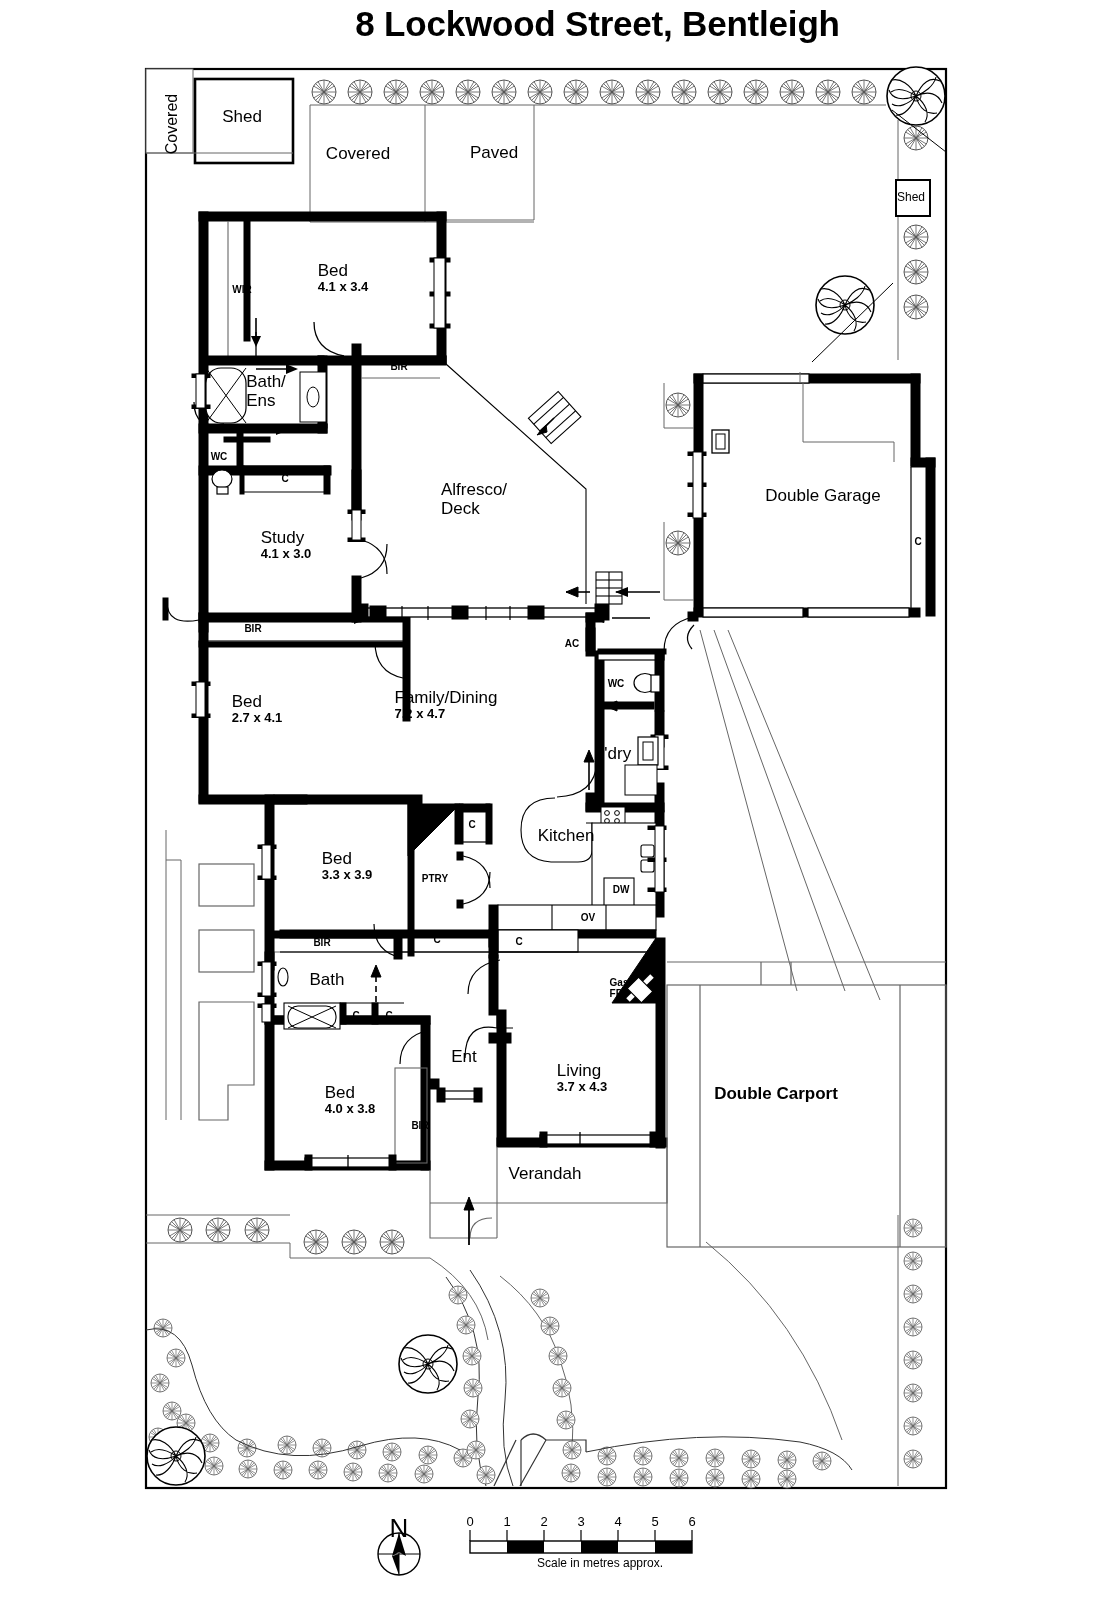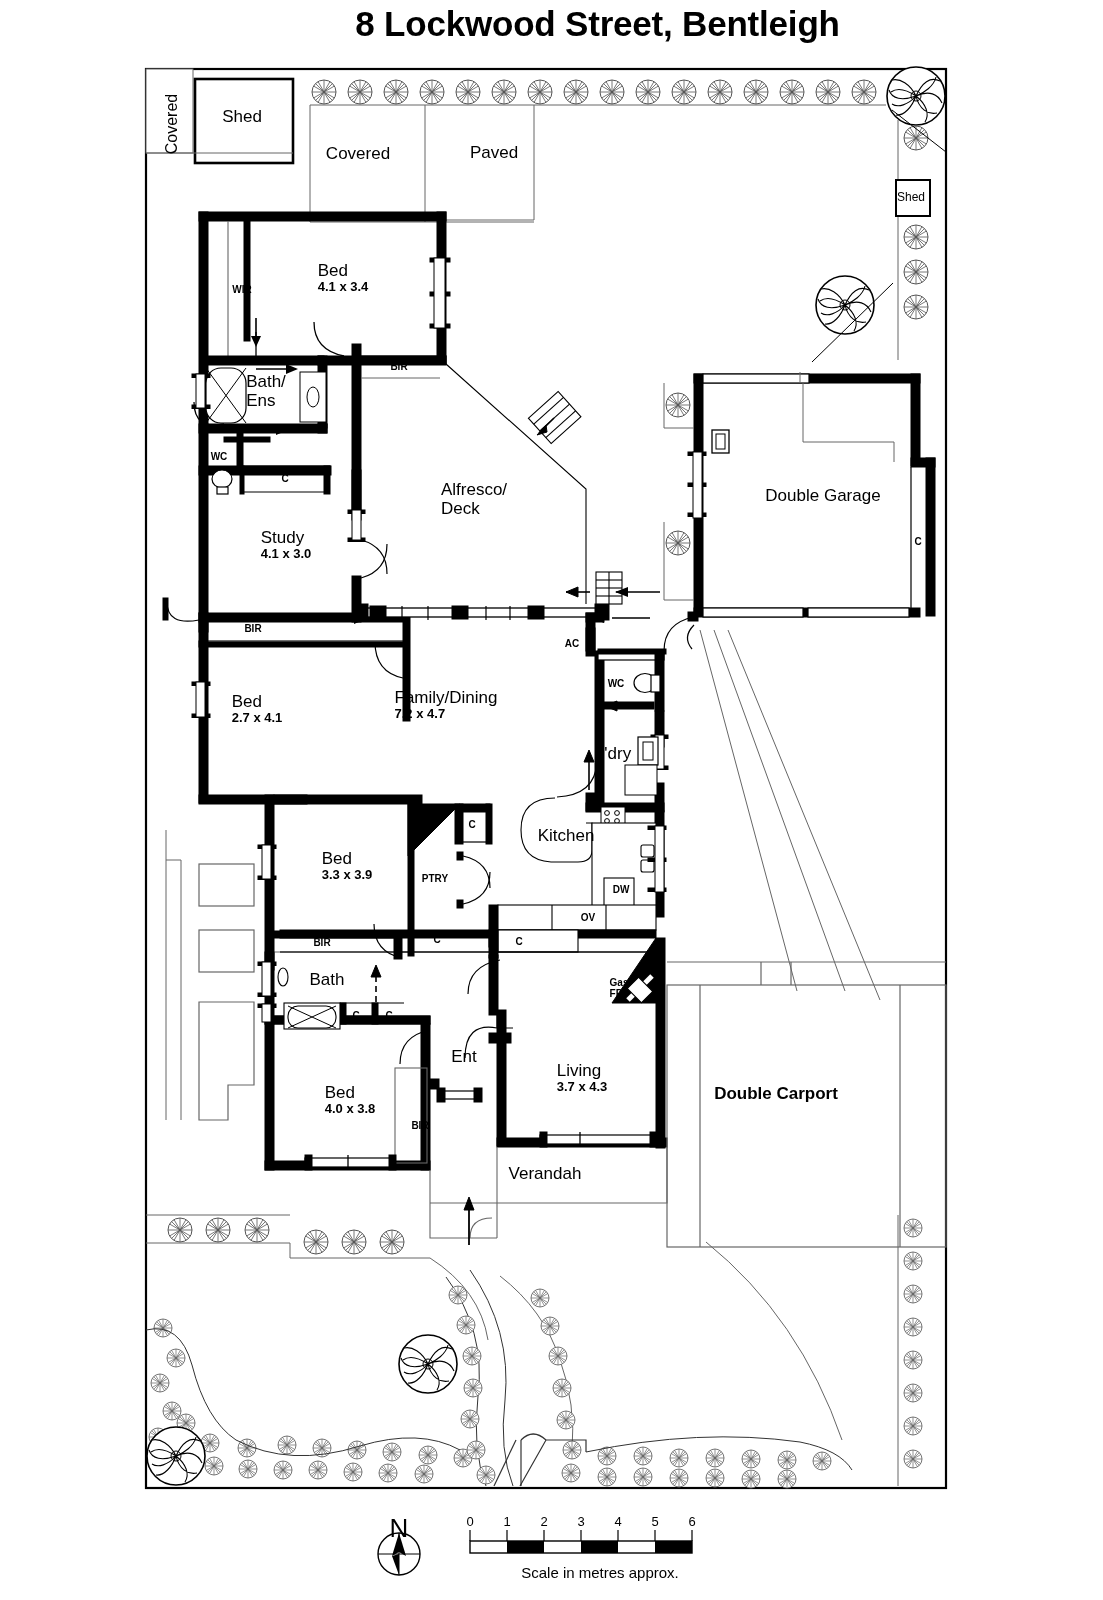--- a/index.html
+++ b/index.html
@@ -4,21 +4,21 @@
 <style>
   html,body{margin:0;padding:0;background:#ffffff;}
   body{width:1103px;height:1600px;font-family:"Liberation Sans",sans-serif;color:#000;position:relative;overflow:hidden;}
   #title{position:absolute;left:0;top:4px;width:1103px;text-align:center;font-size:35px;font-weight:bold;letter-spacing:-0.2px;padding-left:46px;}
   #plan{position:absolute;left:0;top:0;width:1103px;height:1600px;}
   .lbl{position:absolute;font-size:17px;line-height:1.12;white-space:nowrap;transform:translate(-50%,-50%);}
   .lbl.sm{font-size:10px;font-weight:bold;}
   .lbl.sm2{font-size:10.5px;font-weight:bold;}
   .dim{font-size:13px;font-weight:bold;}
   .vert{writing-mode:vertical-rl;transform:translate(-50%,-50%) rotate(180deg);font-size:16px;}
-  #scaletxt{position:absolute;left:600px;top:1556px;font-size:15px;transform:translate(-50%,0);margin-top:8px;}
+  #scaletxt{position:absolute;left:600px;top:1556px;font-size:12px;transform:translate(-50%,0);}
   .nums{position:absolute;font-size:13px;transform:translate(-50%,0);}
   #nlab{position:absolute;left:399px;top:1513px;font-size:26px;transform:translate(-50%,0);}
 </style>
 </head>
 <body>
 
 <div id="title">8 Lockwood Street, Bentleigh</div>
 
 <svg id="plan" viewBox="0 0 1103 1600" xmlns="http://www.w3.org/2000/svg">
   <defs>

